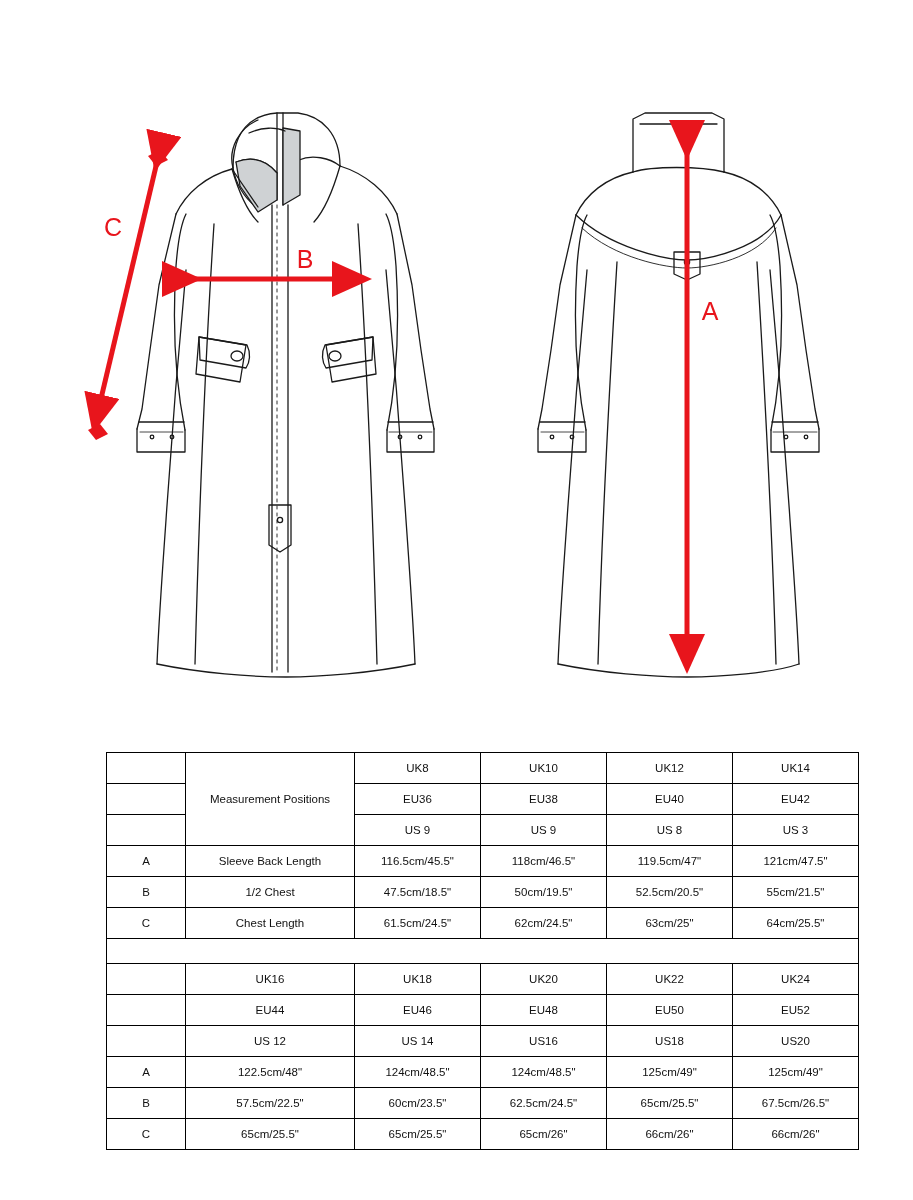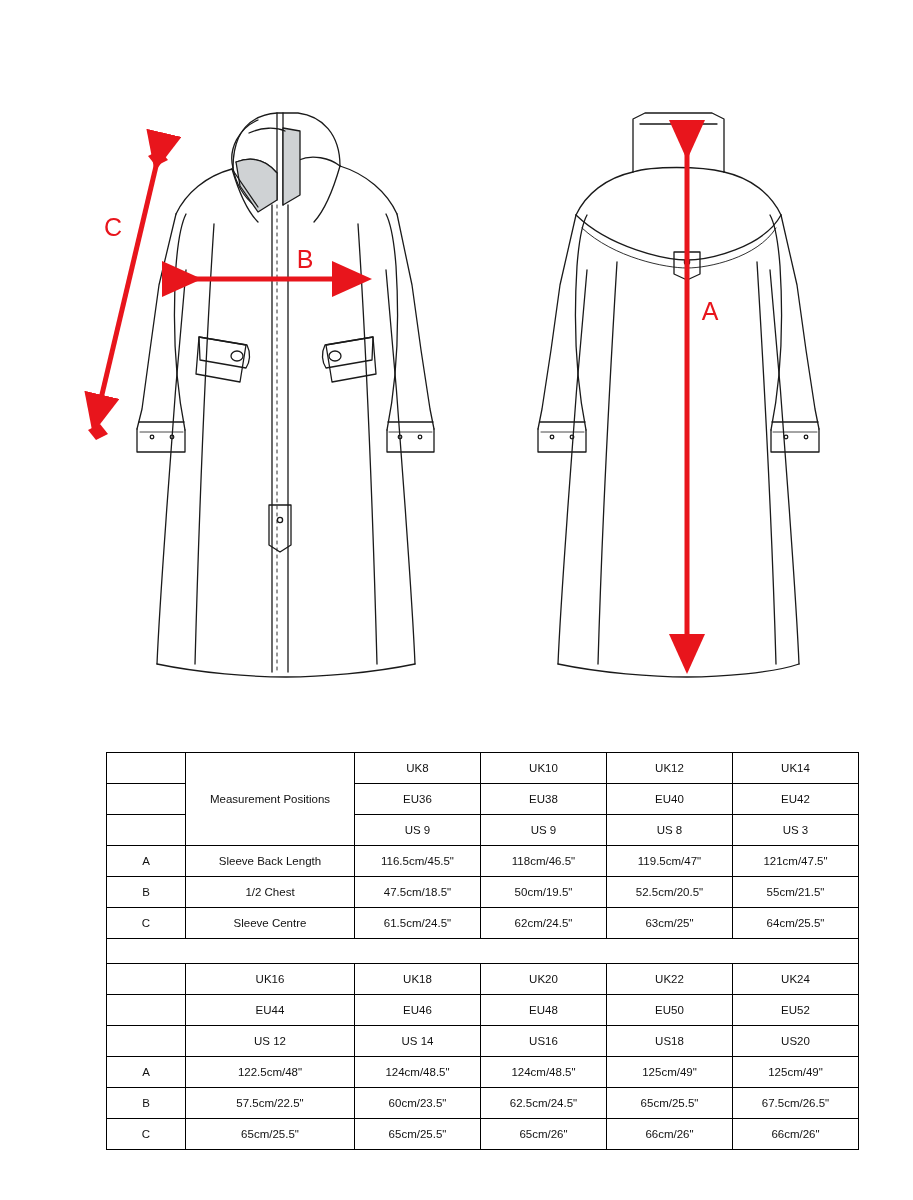--- a/index.html
+++ b/index.html
@@ -246,21 +246,21 @@
         <tr>
           <td class="label-col">B</td>
           <td class="pos-col">1/2 Chest</td>
           <td class="size-col">47.5cm/18.5"</td>
           <td class="size-col">50cm/19.5"</td>
           <td class="size-col">52.5cm/20.5"</td>
           <td class="size-col">55cm/21.5"</td>
         </tr>
         <tr>
           <td class="label-col">C</td>
-          <td class="pos-col">Sleeve Centre</td>
+          <td class="pos-col">Chest Length</td>
           <td class="size-col">61.5cm/24.5"</td>
           <td class="size-col">62cm/24.5"</td>
           <td class="size-col">63cm/25"</td>
           <td class="size-col">64cm/25.5"</td>
         </tr>
 
         <tr class="spacer">
           <td colspan="6"></td>
         </tr>
 

